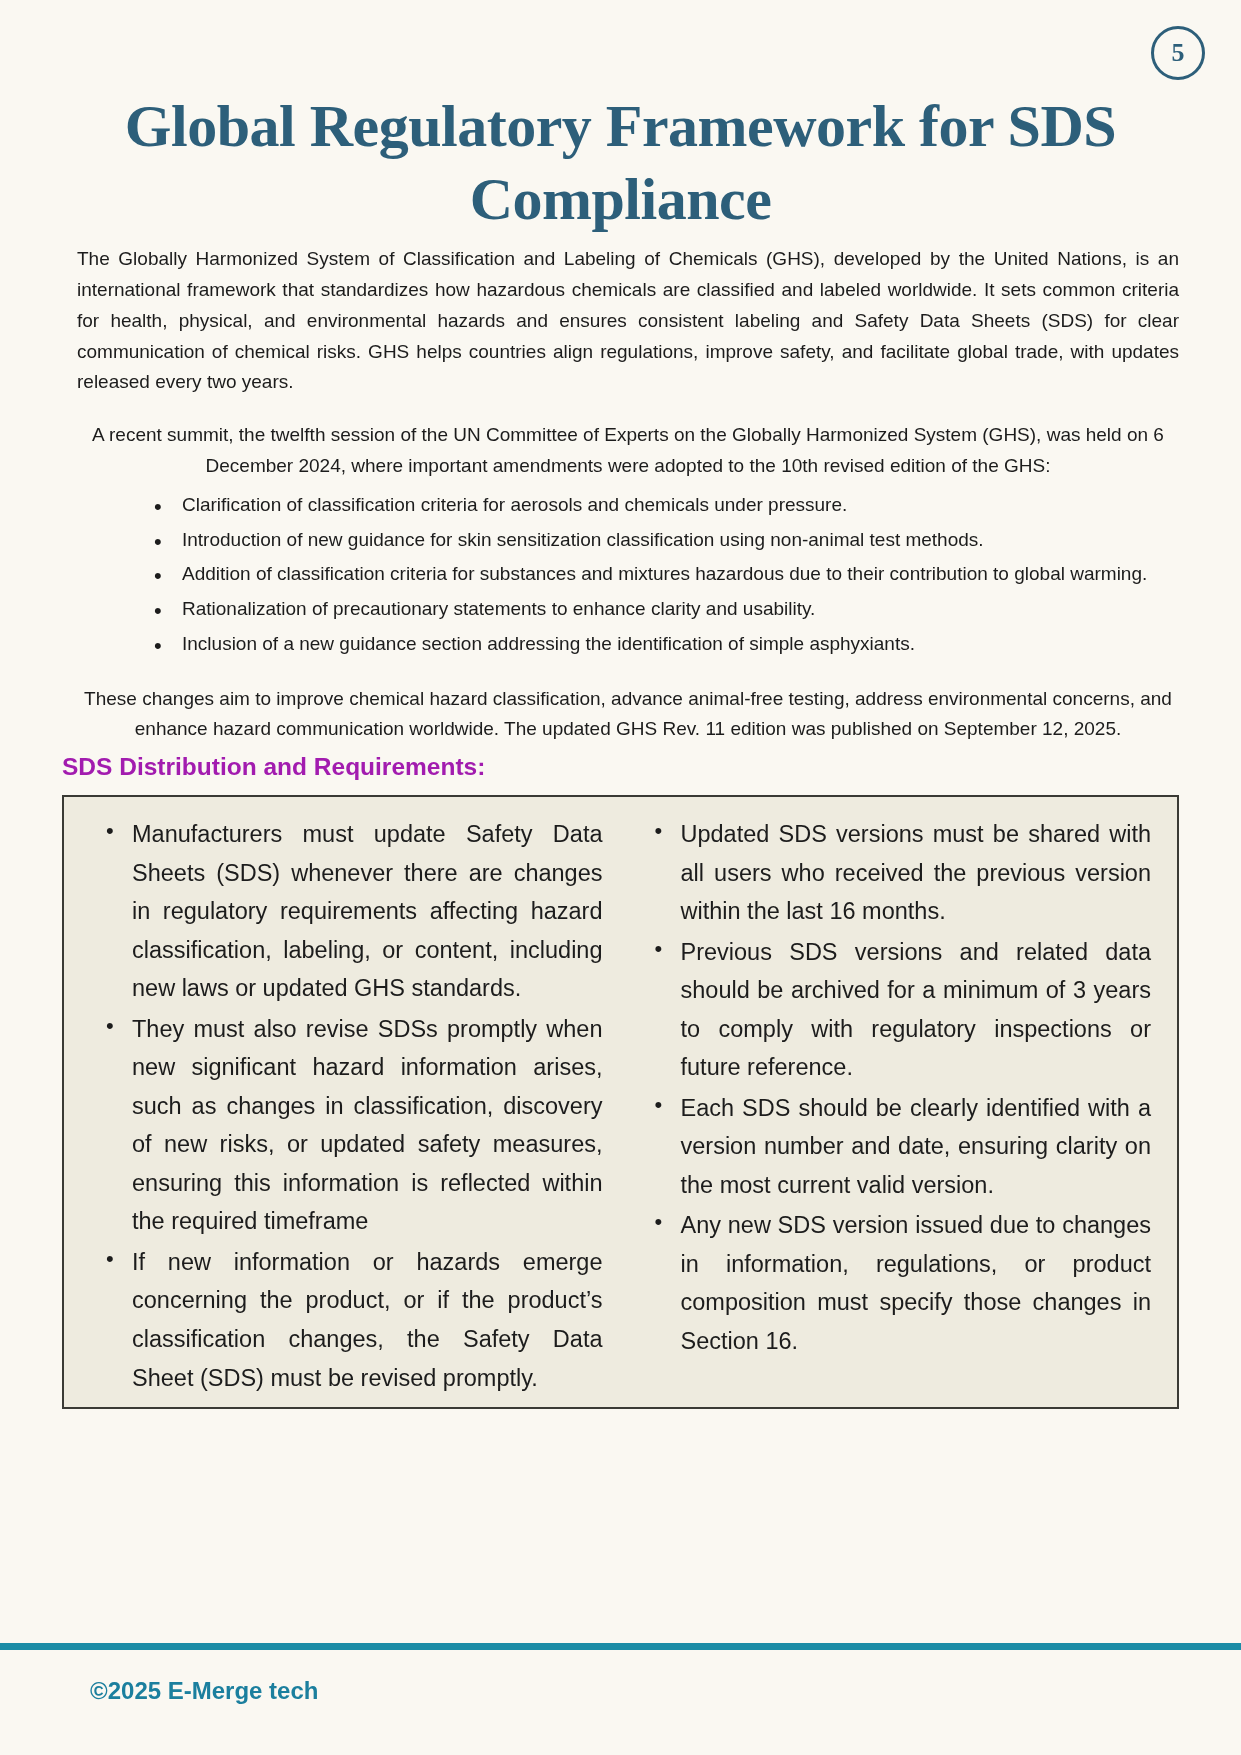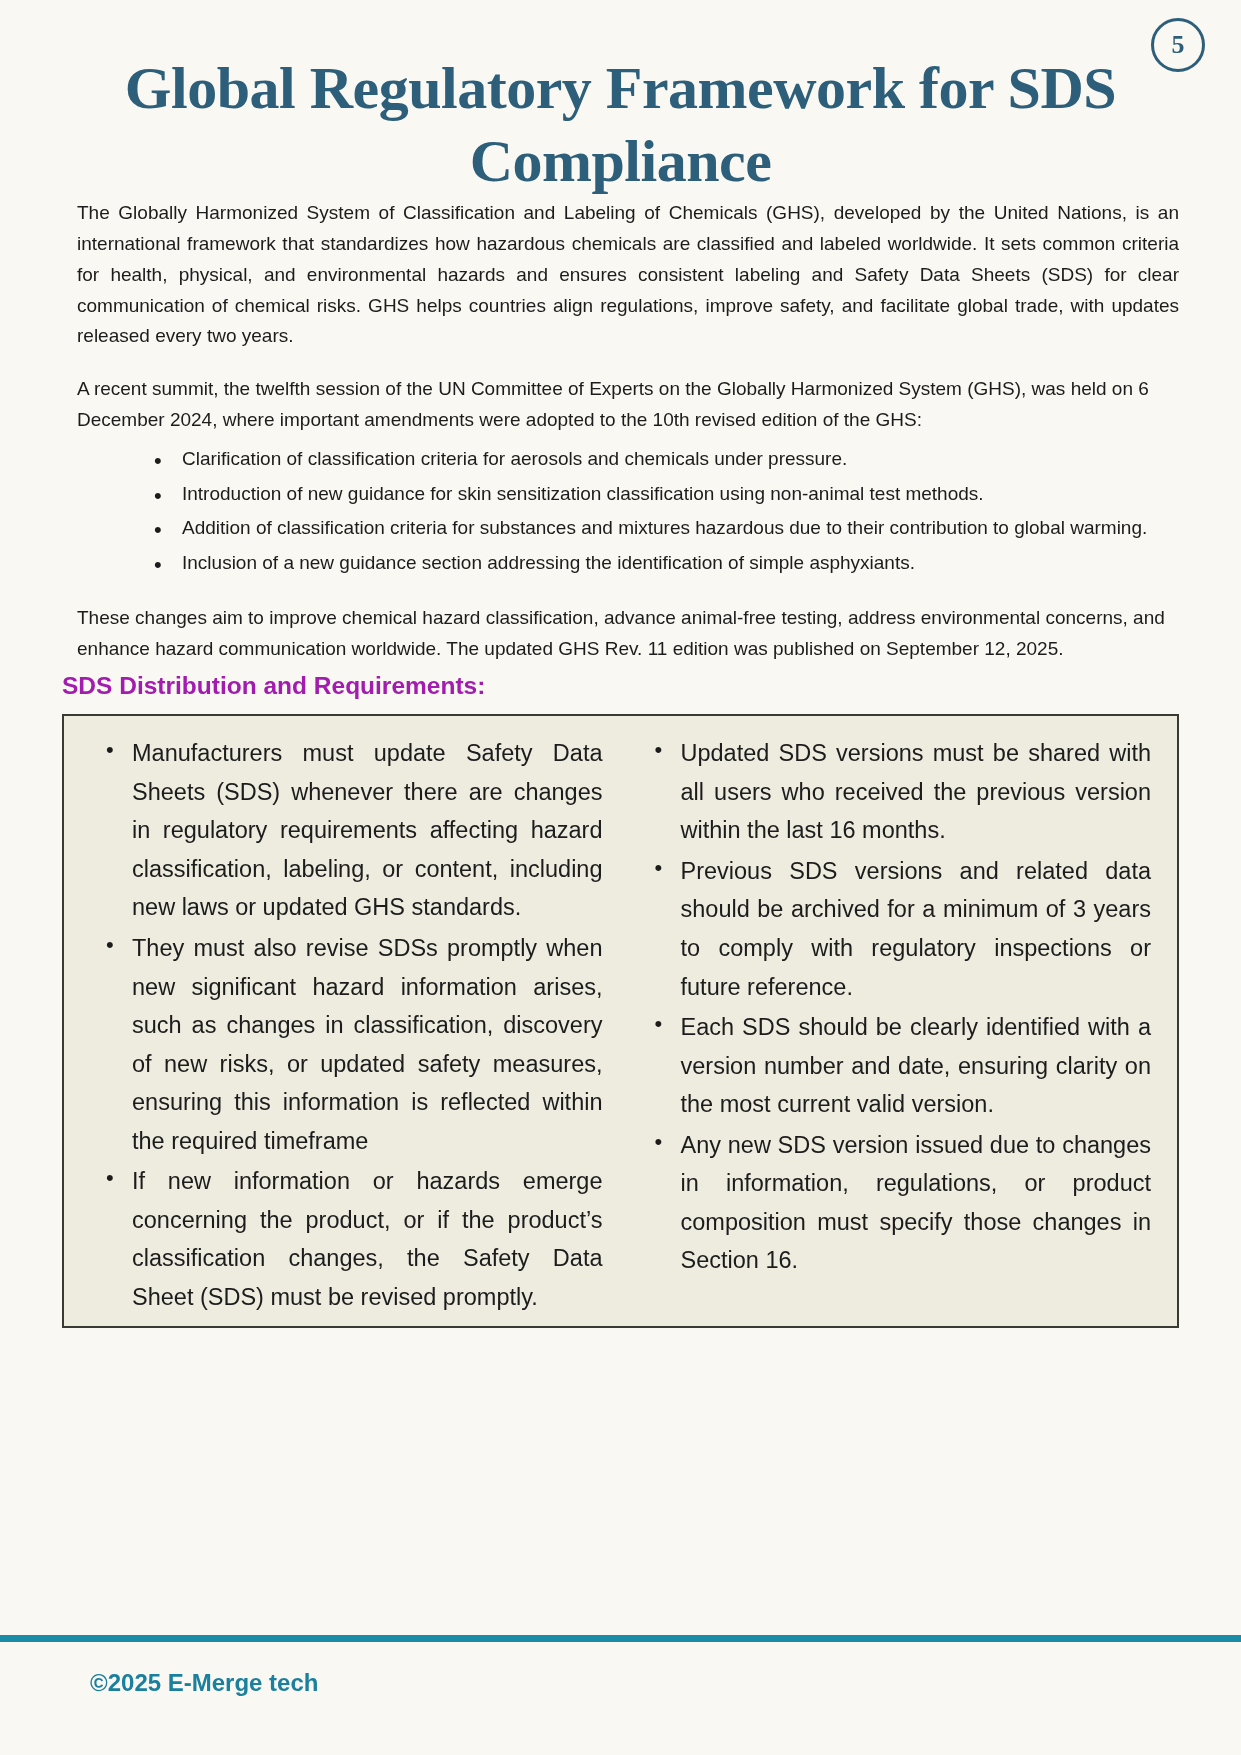--- a/index.html
+++ b/index.html
@@ -36,22 +36,22 @@
     justify-content: center;
     color: #2d5f7a;
     font-family: "Liberation Serif", serif;
     font-size: 26px;
     font-weight: 700;
     box-sizing: border-box;
   }
 
   
   .doc-title {
-    margin: 0;
-    padding: 52px 60px 0 60px;
+    margin: 8px;
+    padding: 82px 60px 0 60px;
     text-align: center;
     font-family: "Liberation Serif", serif;
     font-size: 60px;
     line-height: 1.22;
     font-weight: 700;
     color: #2d5f7a;
     letter-spacing: -0.5px;
   }
 
   
@@ -63,21 +63,21 @@
   p.body-text {
     margin: 0 0 22px 15px;
     font-size: 19px;
     line-height: 1.62;
     color: #1c1c1c;
     text-align: justify;
     font-family: "Liberation Sans", sans-serif;
   }
 
   p.body-text.tight {
-    text-align: left;
+    text-align: center;
     margin-bottom: 8px;
   }
 
   
   ul.main-list {
     margin: 0 0 24px 0;
     padding: 0 0 0 90px;
     list-style: none;
   }
   ul.main-list > li {
@@ -194,20 +194,21 @@
   <div class="content">
 
     <p class="body-text">The Globally Harmonized System of Classification and Labeling of Chemicals (GHS), developed by the United Nations, is an international framework that standardizes how hazardous chemicals are classified and labeled worldwide. It sets common criteria for health, physical, and environmental hazards and ensures consistent labeling and Safety Data Sheets (SDS) for clear communication of chemical risks. GHS helps countries align regulations, improve safety, and facilitate global trade, with updates released every two years.</p>
 
     <p class="body-text tight">A recent summit, the twelfth session of the UN Committee of Experts on the Globally Harmonized System (GHS), was held on 6 December 2024, where important amendments were adopted to the 10th revised edition of the GHS:</p>
 
     <ul class="main-list">
       <li>Clarification of classification criteria for aerosols and chemicals under pressure.</li>
       <li>Introduction of new guidance for skin sensitization classification using non-animal test methods.</li>
       <li>Addition of classification criteria for substances and mixtures hazardous due to their contribution to global warming.</li>
+      <li>Rationalization of precautionary statements to enhance clarity and usability.</li>
       <li>Inclusion of a new guidance section addressing the identification of simple asphyxiants.</li>
     </ul>
 
     <p class="body-text tight">These changes aim to improve chemical hazard classification, advance animal-free testing, address environmental concerns, and enhance hazard communication worldwide. The updated GHS Rev. 11 edition was published on September 12, 2025.</p>
 
     <div class="section-heading">SDS Distribution and Requirements:</div>
 
     <div class="req-box">
       <div class="req-col">
         <ul class="req-list">

